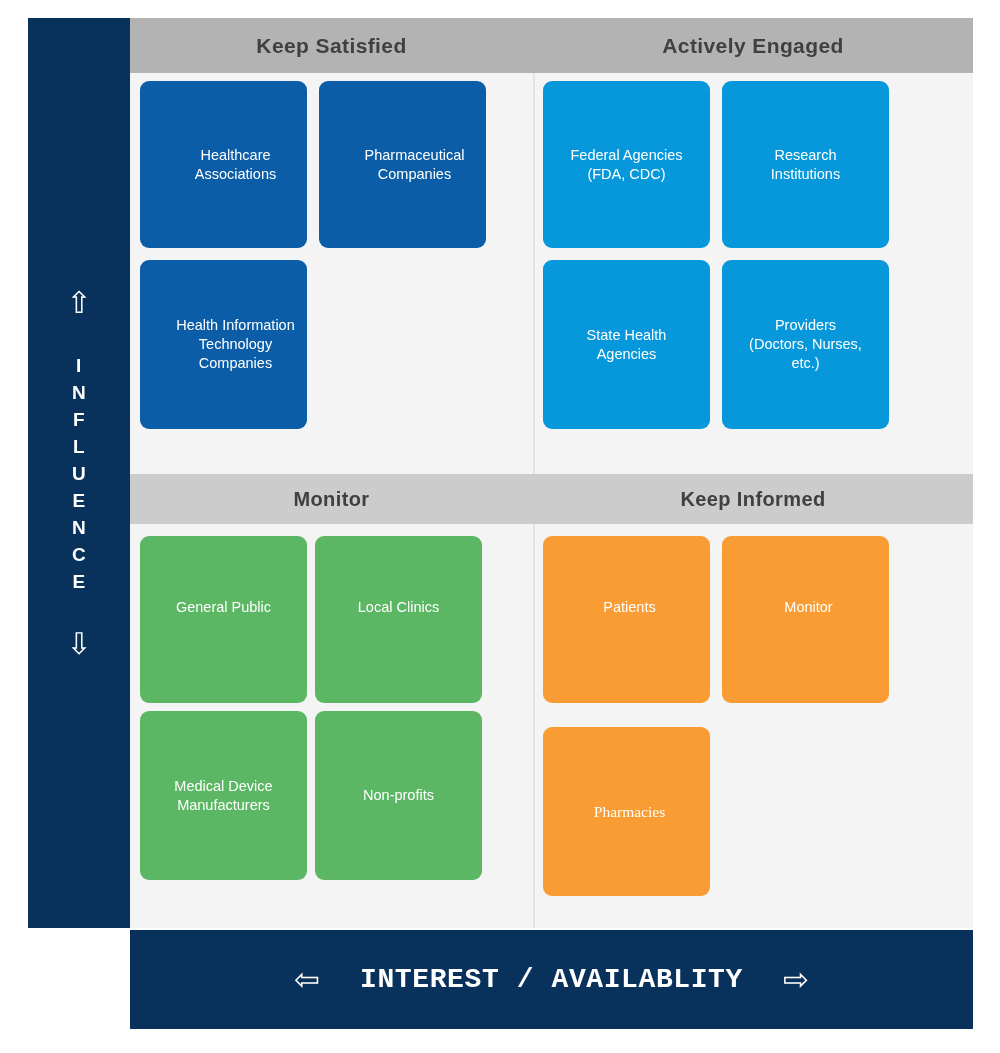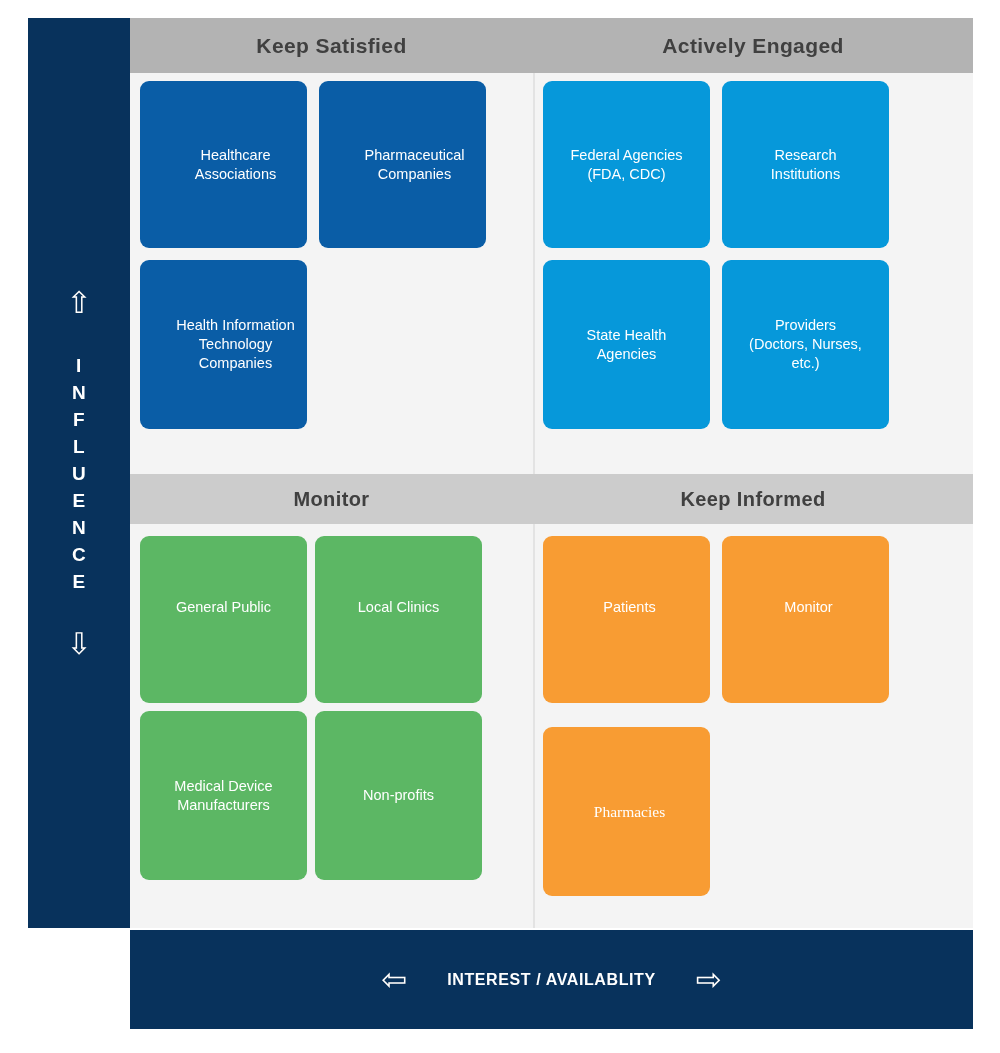--- a/index.html
+++ b/index.html
@@ -52,21 +52,21 @@
   .c-orange{background:#f89c33;padding-left:16px;}
   .card.align-high{align-items:flex-start;padding-top:62px;}
   .card.serif{font-family:"Liberation Serif",serif;font-size:15.5px;margin-top:12px;}
 
   
   .x-axis{position:absolute;left:130px;top:930px;width:843px;height:99px;
           background:#08325c;display:flex;align-items:center;
           justify-content:center;gap:40px;}
   .x-arrow{color:#ffffff;font-size:31px;line-height:1;
            text-shadow:0 0 1px rgba(0,0,0,.35);}
-  .x-label{color:#ffffff;font-size:16px;font-weight:bold;letter-spacing:.6px;}
+  .x-label{color:#ffffff;font-size:28px;font-weight:bold;letter-spacing:.6px;font-family:Liberation Mono, monospace;}
 </style>
 </head>
 <body>
 
 <div class="board">
 
   <div class="y-axis">
     <div class="y-arrow up">⇧</div>
     <div class="y-letters">
       <span>I</span>

